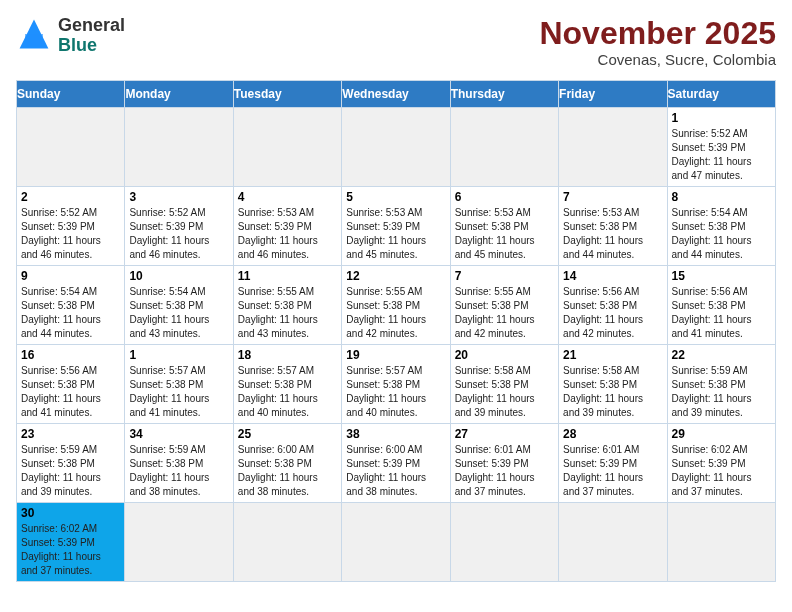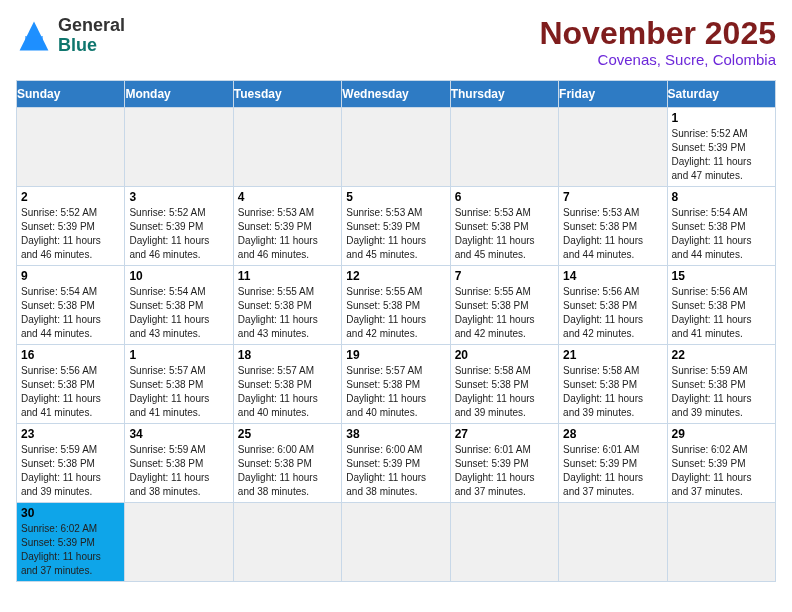--- a/index.html
+++ b/index.html
@@ -11,21 +11,21 @@
       padding: 16px;
     }
     .header {
       display: flex;
       justify-content: space-between;
       align-items: flex-start;
       margin-bottom: 12px;
     }
     .logo {
       display: flex;
-      align-items: center;
+      align-items: flex-start;
       gap: 6px;
     }
     .logo-text {
       font-size: 18px;
       font-weight: bold;
       color: #333;
       line-height: 1.1;
     }
     .logo-text span { color: #0f766e; }
     .logo-icon {
@@ -36,21 +36,21 @@
       text-align: right;
     }
     .month-title {
       font-size: 32px;
       font-weight: bold;
       color: #7f1d1d;
       line-height: 1.1;
     }
     .location {
       font-size: 15px;
-      color: #6d28d9;
+      color: #404040;
     }
     table {
       width: 100%;
       border-collapse: collapse;
       font-size: 11px;
     }
     thead tr th {
       background: #2e7bc4;
       color: #fff;
       font-weight: bold;

